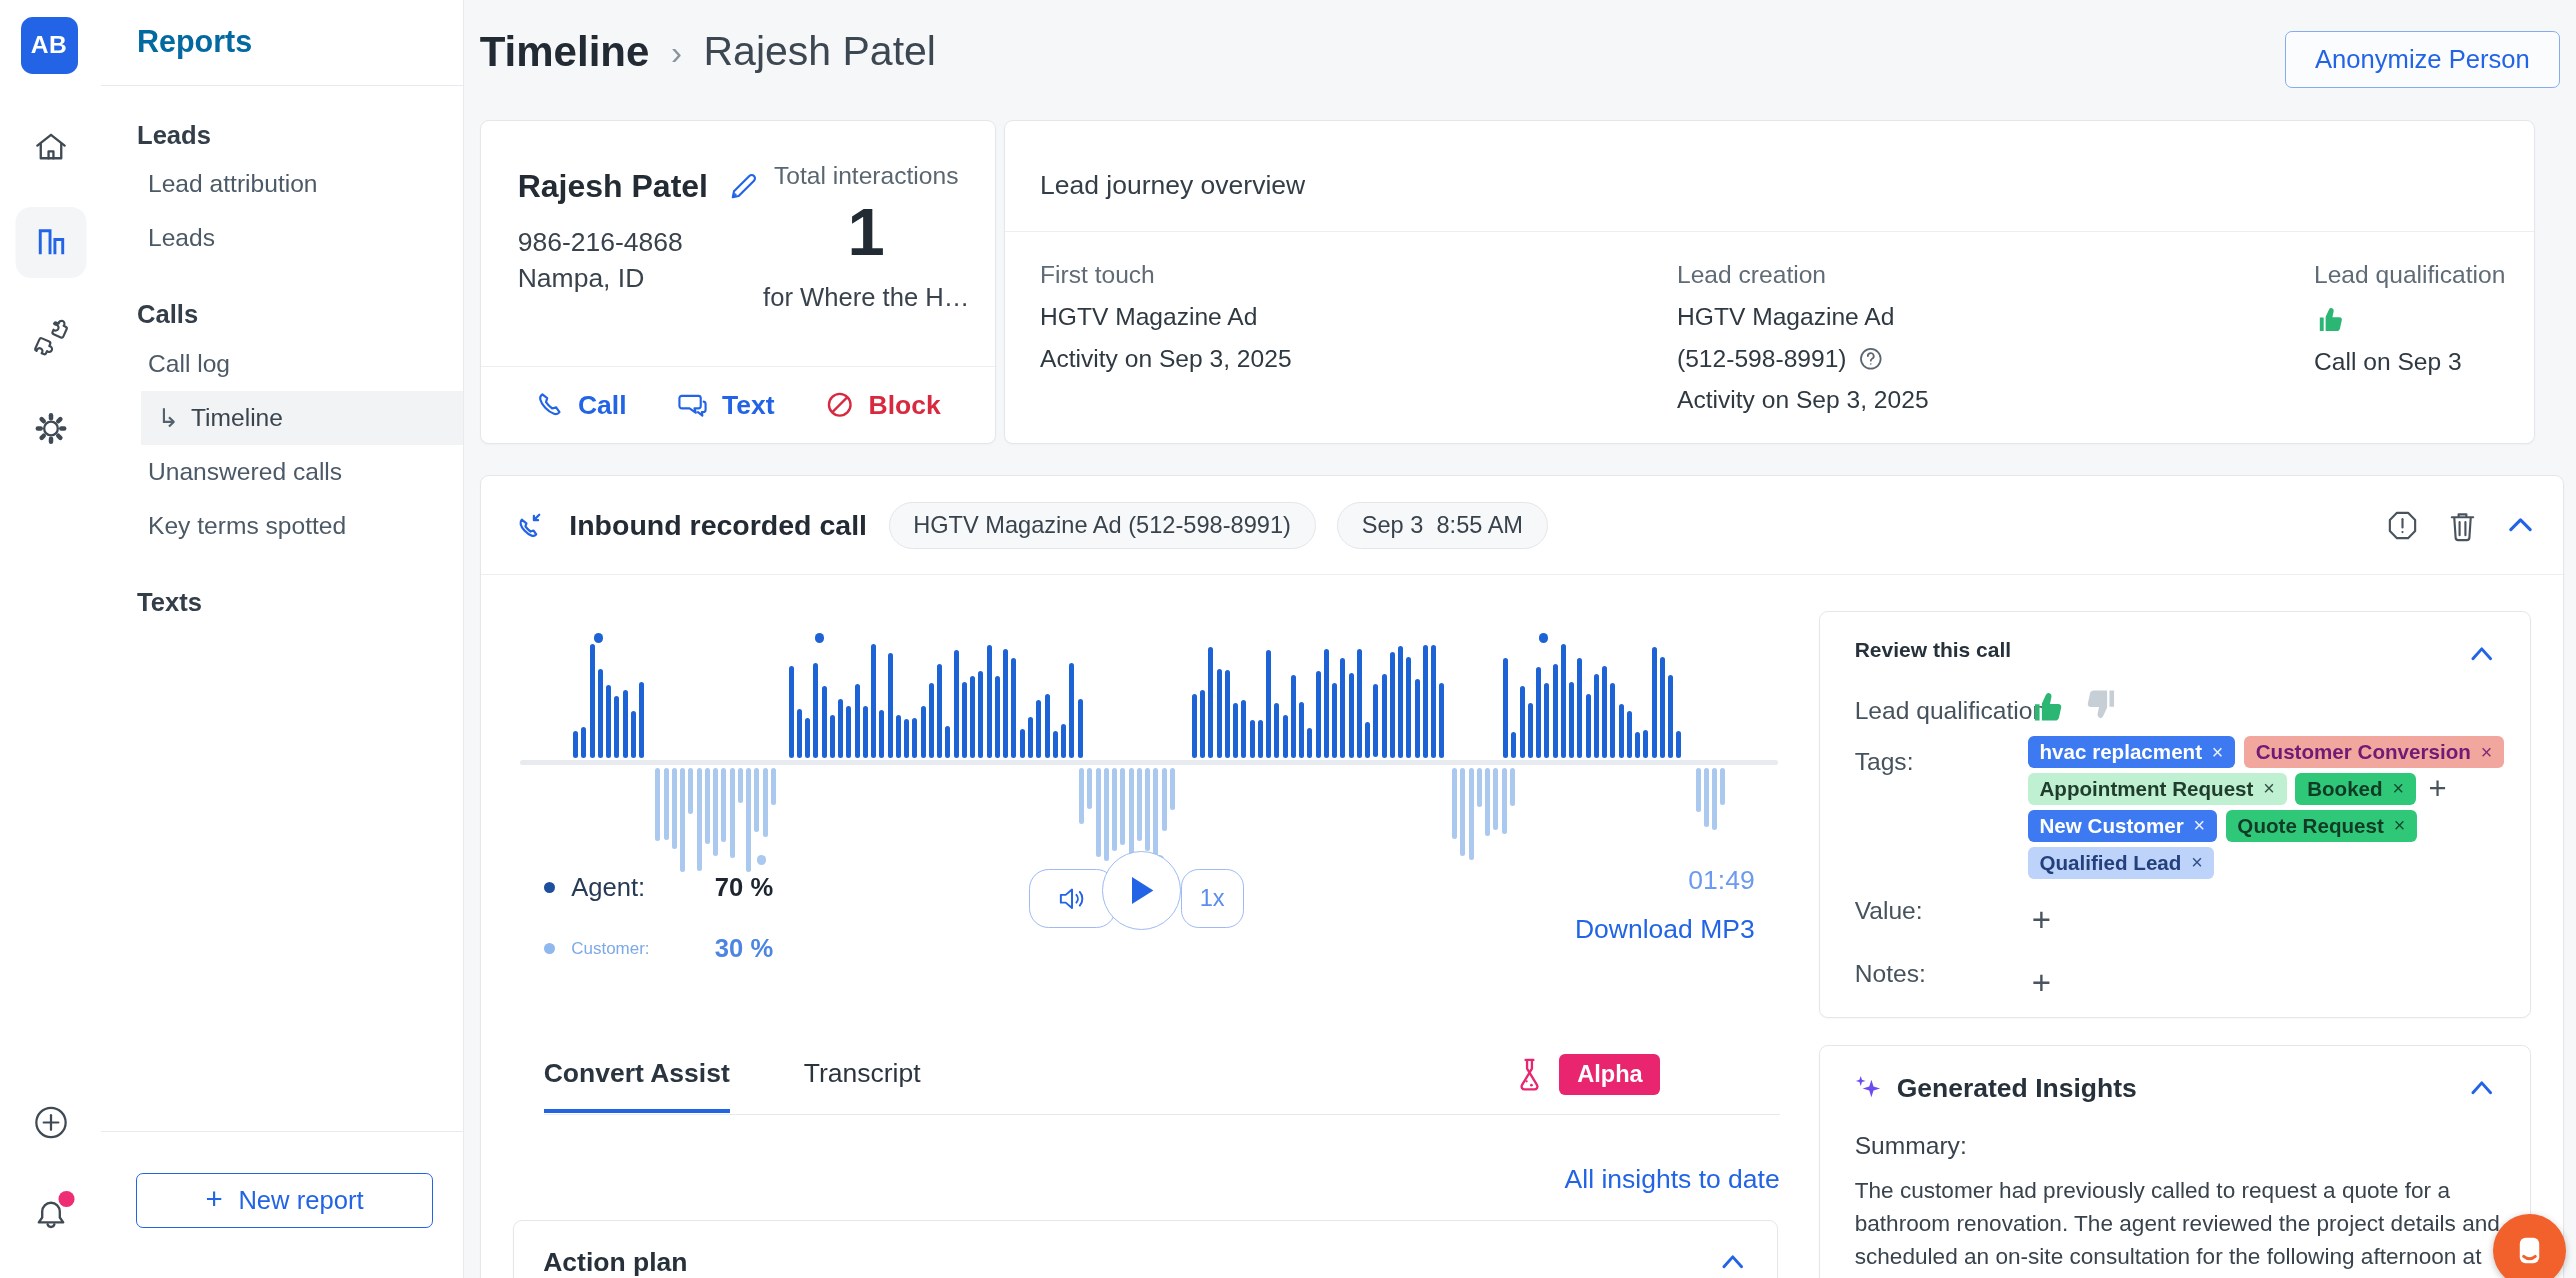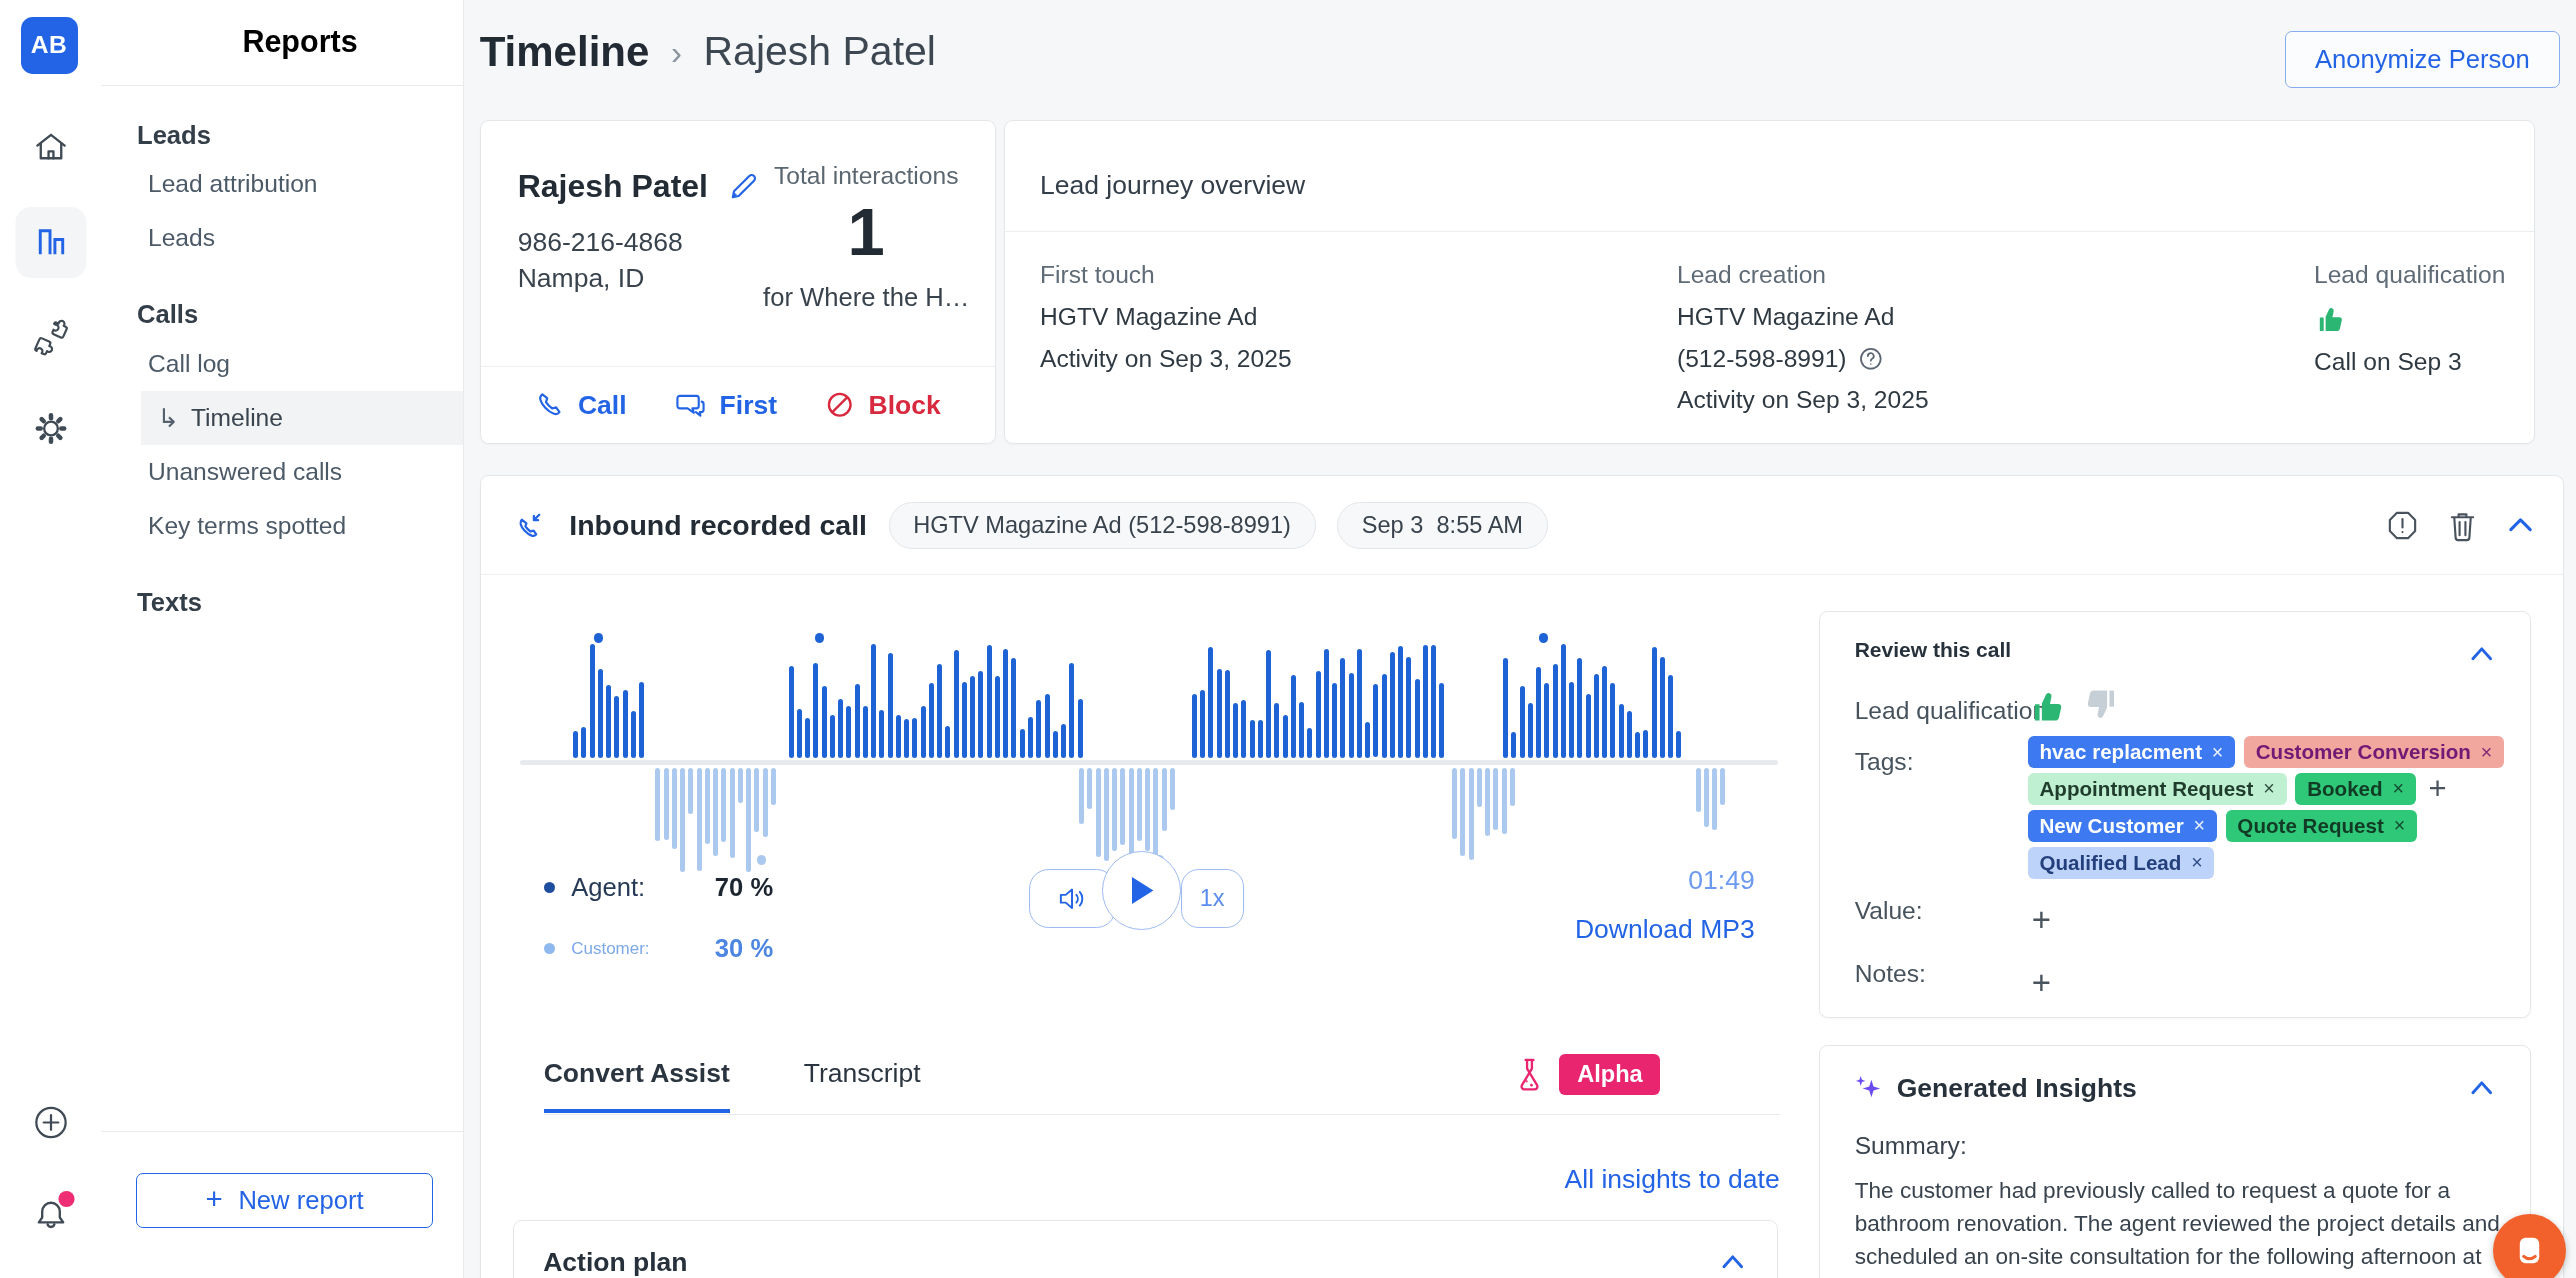--- a/index.html
+++ b/index.html
@@ -14,21 +14,21 @@
 
   
   #rail{position:absolute;left:0;top:0;width:101px;height:1279px;background:#fff;border-right:1px solid #e8eaed;}
   .rail-avatar{position:absolute;left:20.6px;top:16.7px;width:57px;height:57px;border-radius:11.8px;background:#2264e5;
     color:#fff;font-weight:700;font-size:24.6px;display:flex;align-items:center;justify-content:center;letter-spacing:0.5px;cursor:pointer;}
   .rail-icon{position:absolute;left:50%;transform:translateX(-50%);width:71px;height:71px;display:flex;align-items:center;justify-content:center;border-radius:15.7px;cursor:pointer;}
   .rail-icon.selected{background:#f3f5f7;}
 
   
   #nav{position:absolute;left:101px;top:0;width:362px;height:1279px;background:#fff;border-right:1px solid #e8eaed;}
-  .nav-title{padding:23.6px 0 0 36px;font-size:30.5px;font-weight:700;color:#000000;height:61px;text-align:center;}
+  .nav-title{padding:23.6px 0 0 36px;font-size:30.5px;font-weight:700;color:#0369a1;height:61px;}
   .nav-title-divider{border-bottom:1px solid #e8eaed;margin-top:0;}
   .nav-section-header{padding-left:36px;margin-top:35px;margin-bottom:7.9px;font-size:25.6px;font-weight:700;color:#333e49;}
   .nav-item{height:54px;display:flex;align-items:center;padding-left:47px;font-size:24.6px;color:#4c5a67;cursor:pointer;}
   .nav-item.active{background:#f1f3f4;margin-left:40px;padding-left:16.7px;color:#39444f;}
   .indent-arrow{margin-right:11.8px;font-size:25.6px;color:#55616d;}
   .nav-footer{position:absolute;left:0;right:0;bottom:0;height:147px;border-top:1px solid #e8eaed;}
   .new-report-btn{position:absolute;left:35px;top:41px;width:297px;height:55px;border:1.5px solid #2264e5;border-radius:6.9px;
     background:#fff;color:#2264e5;font-size:25.6px;display:flex;align-items:center;justify-content:center;gap:15.7px;cursor:pointer;}
   .new-report-btn .plus{font-size:29.5px;font-weight:400;margin-top:-2.9px;}
 
@@ -293,21 +293,21 @@
         </span>
         <span>Call</span>
       </div>
       <div class="c-action">
         <span>
           <svg width="31" height="31" viewBox="0 0 32 32" fill="none" stroke="#2264e5" stroke-width="2.2" stroke-linejoin="round" stroke-linecap="round">
             <path d="M5 6 h17 a2.5 2.5 0 0 1 2.5 2.5 v8 a2.5 2.5 0 0 1 -2.5 2.5 h-4 l1.5 4.5 L13 19 H5 a2.5 2.5 0 0 1 -2.5 -2.5 v-8 A2.5 2.5 0 0 1 5 6 z"></path>
             <path d="M27.5 12 a2.5 2.5 0 0 1 2 2.4 v6 a2.5 2.5 0 0 1 -2.5 2.5 h-1.4 l0.6 3.6 -4.6 -3.6"></path>
           </svg>
         </span>
-        <span>First</span>
+        <span>Text</span>
       </div>
       <div class="c-action danger">
         <span>
           <svg width="29.5" height="29.5" viewBox="0 0 30 30" fill="none" stroke="#d8293f" stroke-width="2.4">
             <circle cx="15" cy="15" r="11"></circle>
               <line x1="7.5" y1="22.5" x2="22.5" y2="7.5"></line>
           </svg>
         </span>
         <span>Block</span>
       </div>

